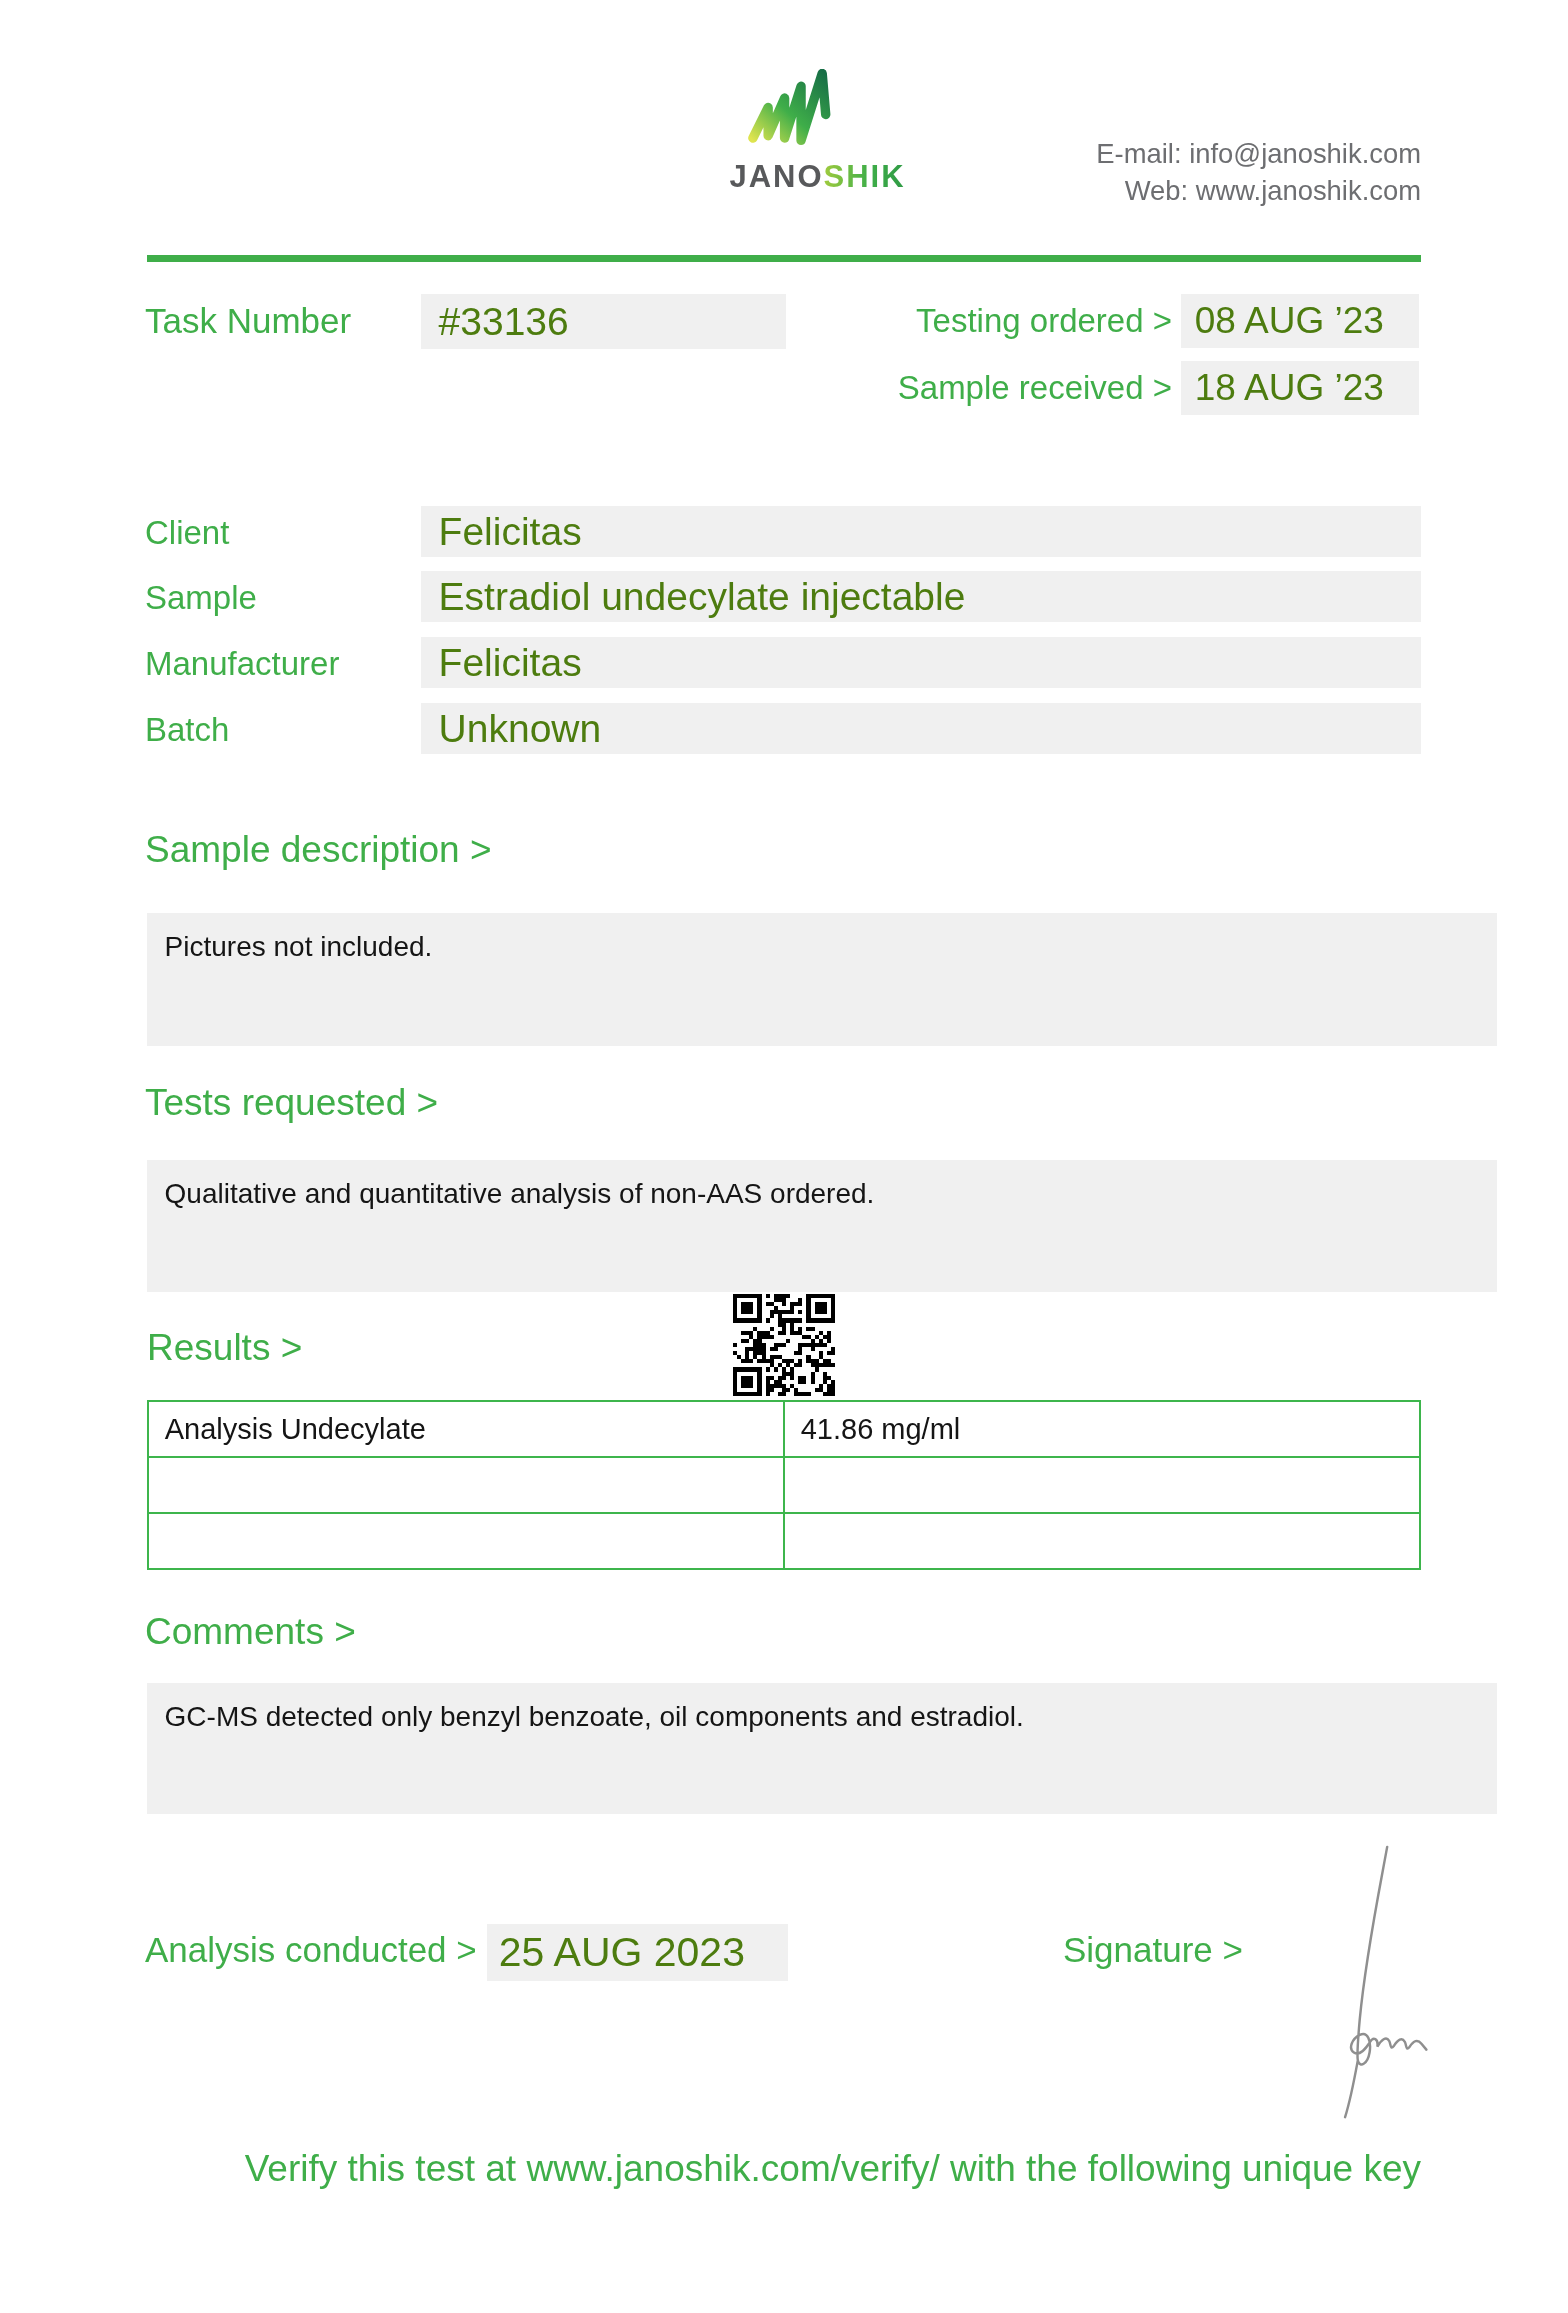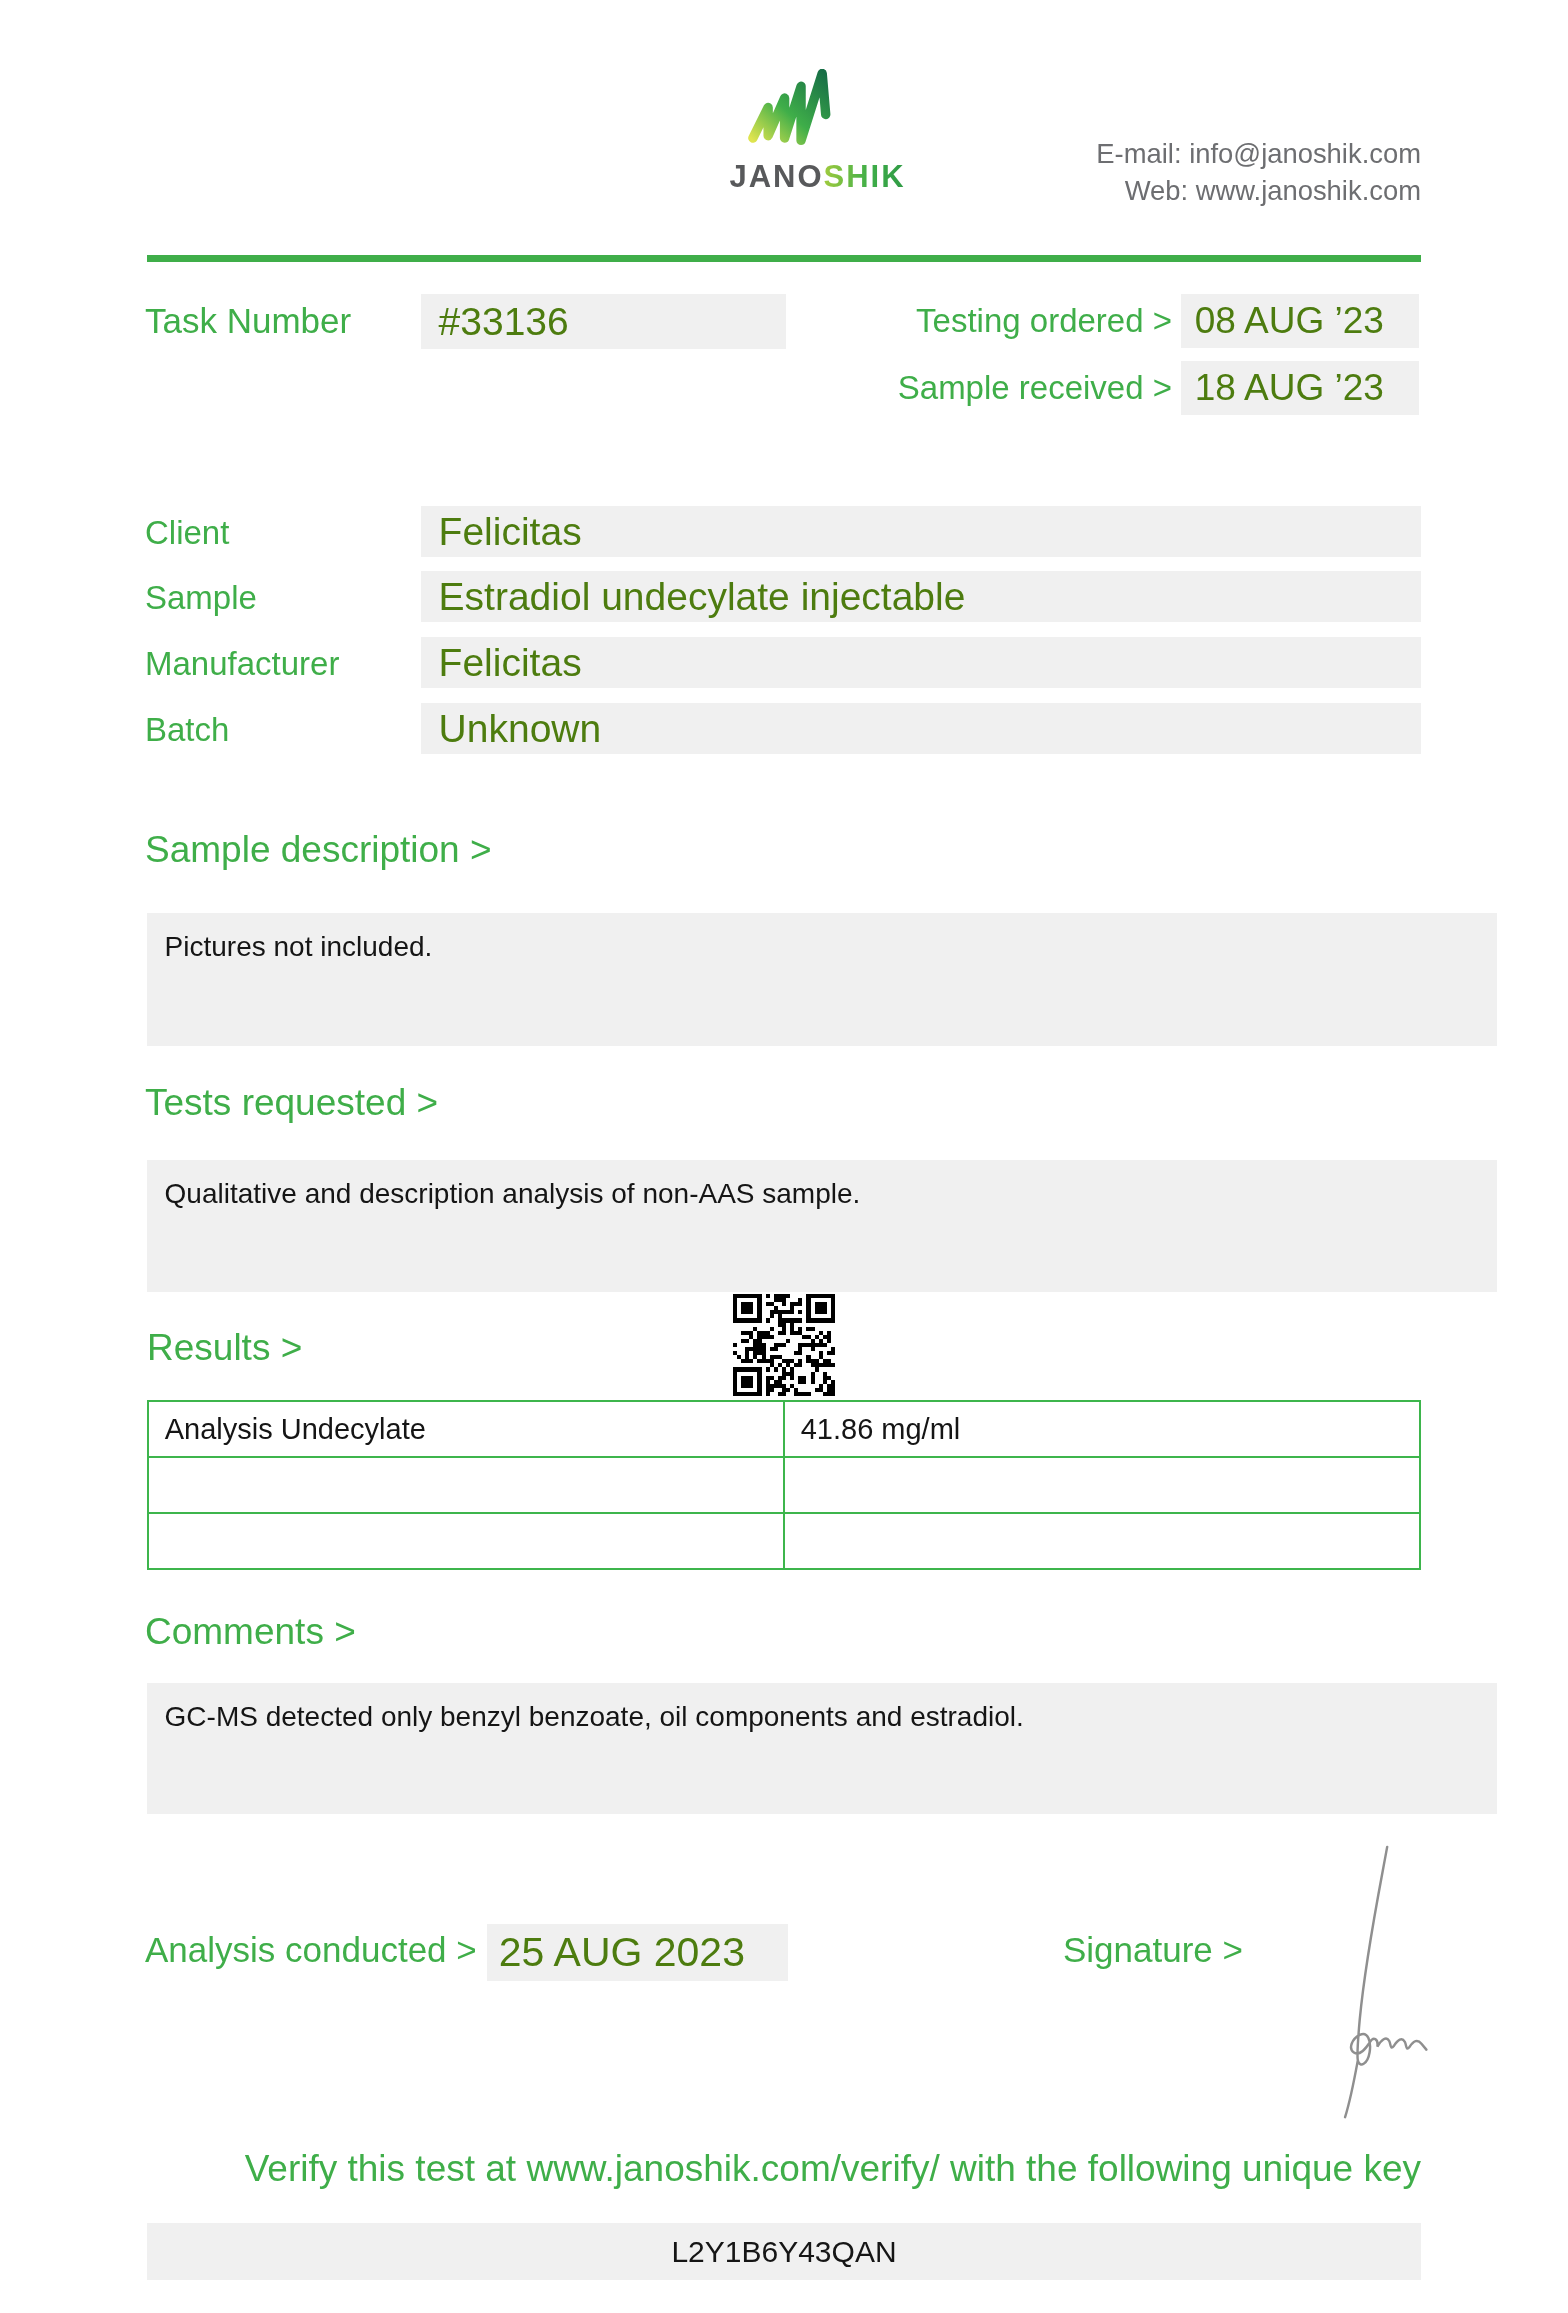--- a/index.html
+++ b/index.html
@@ -85,21 +85,21 @@
   <div class="abs field-label" style="left:145px; top:645px; font-size:33px;">Manufacturer</div>
   <div class="value-box" style="left:421px; top:637px; width:1000px; height:51px;">Felicitas</div>
 
   <div class="abs field-label" style="left:145px; top:711px; font-size:33px;">Batch</div>
   <div class="value-box" style="left:421px; top:703px; width:1000px; height:51px;">Unknown</div>
 
   <div class="abs section-label" style="left:145px; top:829px;">Sample description &gt;</div>
   <div class="text-box" style="top:913px; height:133px;">Pictures not included.</div>
 
   <div class="abs section-label" style="left:145px; top:1082px;">Tests requested &gt;</div>
-  <div class="text-box" style="top:1160px; height:132px;">Qualitative and description analysis of non-AAS sample.</div>
+  <div class="text-box" style="top:1160px; height:132px;">Qualitative and quantitative analysis of non-AAS ordered.</div>
 
   <div class="abs" style="left:733px; top:1294px;">
     <svg id="qr-svg" width="102" height="102" viewBox="0 0 100 100" shape-rendering="crispEdges">
       <rect width="100" height="100" fill="#ffffff"></rect>
       <path id="qr-finders" fill="#000" fill-rule="evenodd" d="M0 0h28v28h-28z M4 4h20v20h-20z M8 8h12v12h-12zM72 0h28v28h-28z M76 4h20v20h-20z M80 8h12v12h-12zM0 72h28v28h-28z M4 76h20v20h-20z M8 80h12v12h-12z"></path>
       <path id="qr-modules" fill="#000" d="M32 0h4v4h-4zM40 0h4v4h-4zM44 0h4v4h-4zM48 0h4v4h-4zM52 0h4v4h-4zM40 4h4v4h-4zM44 4h4v4h-4zM48 4h4v4h-4zM64 4h4v4h-4zM32 8h4v4h-4zM36 8h4v4h-4zM48 8h4v4h-4zM56 8h4v4h-4zM60 8h4v4h-4zM64 8h4v4h-4zM40 12h4v4h-4zM56 12h4v4h-4zM36 16h4v4h-4zM40 16h4v4h-4zM44 16h4v4h-4zM48 16h4v4h-4zM52 16h4v4h-4zM56 16h4v4h-4zM64 16h4v4h-4zM36 20h4v4h-4zM44 20h4v4h-4zM32 24h4v4h-4zM44 24h4v4h-4zM48 24h4v4h-4zM52 24h4v4h-4zM56 24h4v4h-4zM60 24h4v4h-4zM64 24h4v4h-4zM44 28h4v4h-4zM48 28h4v4h-4zM56 28h4v4h-4zM20 32h4v4h-4zM36 32h4v4h-4zM48 32h4v4h-4zM56 32h4v4h-4zM64 32h4v4h-4zM72 32h4v4h-4zM76 32h4v4h-4zM8 36h4v4h-4zM12 36h4v4h-4zM16 36h4v4h-4zM24 36h4v4h-4zM28 36h4v4h-4zM32 36h4v4h-4zM44 36h4v4h-4zM48 36h4v4h-4zM56 36h4v4h-4zM60 36h4v4h-4zM64 36h4v4h-4zM84 36h4v4h-4zM92 36h4v4h-4zM16 40h4v4h-4zM24 40h4v4h-4zM28 40h4v4h-4zM32 40h4v4h-4zM36 40h4v4h-4zM68 40h4v4h-4zM72 40h4v4h-4zM80 40h4v4h-4zM88 40h4v4h-4zM92 40h4v4h-4zM8 44h4v4h-4zM12 44h4v4h-4zM20 44h4v4h-4zM24 44h4v4h-4zM52 44h4v4h-4zM76 44h4v4h-4zM84 44h4v4h-4zM92 44h4v4h-4zM0 48h4v4h-4zM20 48h4v4h-4zM24 48h4v4h-4zM28 48h4v4h-4zM40 48h4v4h-4zM44 48h4v4h-4zM48 48h4v4h-4zM64 48h4v4h-4zM68 48h4v4h-4zM72 48h4v4h-4zM76 48h4v4h-4zM80 48h4v4h-4zM84 48h4v4h-4zM88 48h4v4h-4zM12 52h4v4h-4zM16 52h4v4h-4zM20 52h4v4h-4zM24 52h4v4h-4zM28 52h4v4h-4zM36 52h4v4h-4zM40 52h4v4h-4zM64 52h4v4h-4zM76 52h4v4h-4zM96 52h4v4h-4zM0 56h4v4h-4zM12 56h4v4h-4zM20 56h4v4h-4zM24 56h4v4h-4zM28 56h4v4h-4zM60 56h4v4h-4zM64 56h4v4h-4zM84 56h4v4h-4zM92 56h4v4h-4zM96 56h4v4h-4zM4 60h4v4h-4zM12 60h4v4h-4zM20 60h4v4h-4zM28 60h4v4h-4zM36 60h4v4h-4zM40 60h4v4h-4zM44 60h4v4h-4zM72 60h4v4h-4zM84 60h4v4h-4zM8 64h4v4h-4zM12 64h4v4h-4zM16 64h4v4h-4zM24 64h4v4h-4zM28 64h4v4h-4zM32 64h4v4h-4zM36 64h4v4h-4zM48 64h4v4h-4zM52 64h4v4h-4zM56 64h4v4h-4zM64 64h4v4h-4zM72 64h4v4h-4zM76 64h4v4h-4zM80 64h4v4h-4zM88 64h4v4h-4zM92 64h4v4h-4zM36 68h4v4h-4zM44 68h4v4h-4zM52 68h4v4h-4zM60 68h4v4h-4zM64 68h4v4h-4zM76 68h4v4h-4zM80 68h4v4h-4zM84 68h4v4h-4zM88 68h4v4h-4zM92 68h4v4h-4zM96 68h4v4h-4zM32 72h4v4h-4zM40 72h4v4h-4zM48 72h4v4h-4zM56 72h4v4h-4zM80 72h4v4h-4zM48 76h4v4h-4zM52 76h4v4h-4zM56 76h4v4h-4zM76 76h4v4h-4zM88 76h4v4h-4zM32 80h4v4h-4zM36 80h4v4h-4zM44 80h4v4h-4zM48 80h4v4h-4zM56 80h4v4h-4zM64 80h4v4h-4zM68 80h4v4h-4zM76 80h4v4h-4zM88 80h4v4h-4zM92 80h4v4h-4zM32 84h4v4h-4zM40 84h4v4h-4zM44 84h4v4h-4zM64 84h4v4h-4zM68 84h4v4h-4zM76 84h4v4h-4zM88 84h4v4h-4zM96 84h4v4h-4zM32 88h4v4h-4zM36 88h4v4h-4zM40 88h4v4h-4zM44 88h4v4h-4zM48 88h4v4h-4zM56 88h4v4h-4zM84 88h4v4h-4zM92 88h4v4h-4zM96 88h4v4h-4zM32 92h4v4h-4zM36 92h4v4h-4zM48 92h4v4h-4zM52 92h4v4h-4zM60 92h4v4h-4zM80 92h4v4h-4zM84 92h4v4h-4zM92 92h4v4h-4zM96 92h4v4h-4zM32 96h4v4h-4zM44 96h4v4h-4zM48 96h4v4h-4zM60 96h4v4h-4zM64 96h4v4h-4zM68 96h4v4h-4zM72 96h4v4h-4zM88 96h4v4h-4zM92 96h4v4h-4zM96 96h4v4h-4z"></path>
     </svg>
   </div>
 
   <div class="abs section-label" style="left:147px; top:1327px;">Results &gt;</div>
@@ -130,16 +130,15 @@
   <svg class="abs sig-svg" style="left:1289px; top:1841px;" width="167" height="284" viewBox="0 0 170 290">
     <path d="M100 6 C 92 50, 78 118, 72 182 C 70 204, 69 218, 70 224
              C 72 232, 80 228, 82 216 C 84 204, 80 194, 72 198 C 64 202, 60 212, 66 216
              C 72 220, 78 212, 82 206
              C 86 199, 91 202, 90 210 C 94 203, 99 199, 102 204 C 104 208, 103 214, 107 209
              C 111 203, 115 200, 118 205 C 120 209, 119 215, 123 210 C 127 204, 131 202, 135 207 L 140 213
              M 70 224 C 66 246, 62 266, 57 282"></path>
   </svg>
 
   <div class="abs verify-line">Verify this test at www.janoshik.com/verify/ with the following unique key</div>
-  <div class="abs key-box">L2Y1B6Y43QAN</div>
 
 </div>
 
 
 </body></html>

